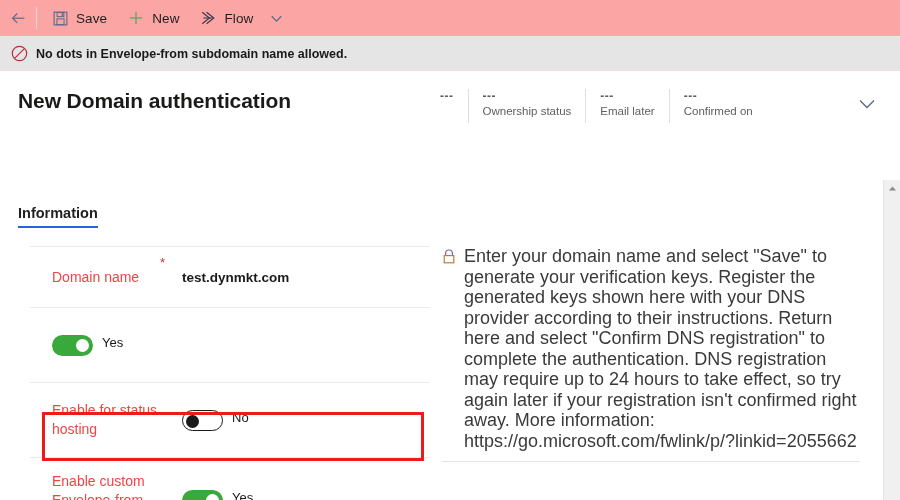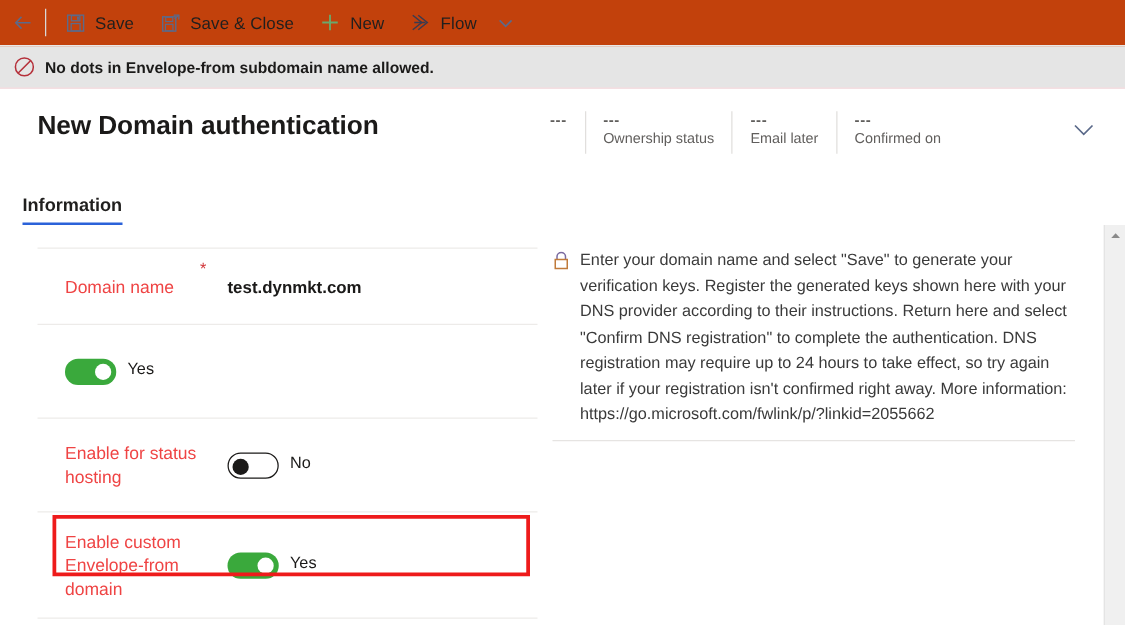--- a/index.html
+++ b/index.html
@@ -14,21 +14,21 @@
     color: #323130;
     overflow: hidden;
     position: relative;
   }
 
   
   .commandbar {
     height: 36px;
     display: flex;
     align-items: center;
-    background: #c2410c;
+    background: #fca5a5;
     border-bottom: 1px solid #e8e8e8;
     position: relative;
   }
   .back-btn {
     width: 36px;
     height: 36px;
     display: flex;
     align-items: center;
     justify-content: center;
     cursor: pointer;
@@ -90,21 +90,21 @@
   }
   .errbar .etext {
     font-size: 12.5px;
     color: #1b1a19;
   }
 
   
   .pagehead {
     display: flex;
     align-items: flex-start;
-    padding: 16px 0 0 12px;
+    padding: 16px 0 0 0;
     height: 56px;
     position: relative;
   }
   .title {
     font-size: 21px;
     font-weight: 600;
     color: #1b1a19;
     padding-left: 18px;
     letter-spacing: -.1px;
     line-height: 28px;
@@ -155,20 +155,21 @@
     padding-left: 18px;
     margin-top: 14px;
     border-bottom: 0px solid transparent;
   }
   .tab {
     font-size: 14.5px;
     color: #201f1e;
     padding-bottom: 7px;
     cursor: pointer;
     position: relative;
+    margin-top: 48px;
   }
   .tab.active { font-weight: 600; }
   .tab.active::after {
     content: "";
     position: absolute;
     left: 0; right: 0; bottom: 0;
     height: 2.5px;
     background: #2b62d9;
   }
 
@@ -264,21 +265,21 @@
     display: flex;
     border-bottom: 1px solid #e6e4e2;
     padding-bottom: 10px;
   }
   .lock {
     width: 16px;
     flex: 0 0 auto;
     padding-top: 3px;
   }
   .infotext {
-    font-size: 13px;
+    font-size: 18px;
     line-height: 20.5px;
     color: #3a3a3a;
     padding-left: 6px;
   }
 
   
   .scrollbar {
     position: absolute;
     right: 0;
     top: 180px;
@@ -320,32 +321,20 @@
       <svg width="15" height="15" viewBox="0 0 16 16">
         <rect x="1.2" y="1.2" width="13.6" height="13.6" fill="none" stroke="#5b6a8a" stroke-width="1.2"></rect>
         <rect x="4.4" y="1.6" width="7.2" height="4.4" fill="none" stroke="#5b6a8a" stroke-width="1.1"></rect>
         <rect x="9.2" y="2.4" width="1.6" height="2.8" fill="#5b6a8a"></rect>
         <rect x="4.2" y="8.4" width="7.6" height="6.2" fill="none" stroke="#5b6a8a" stroke-width="1.1"></rect>
       </svg>
     </span>
     <span class="lbl">Save</span>
   </div>
 
-  <div class="cmd-btn">
-    <span class="glyph">
-      <svg width="15" height="15" viewBox="0 0 16 16">
-        <rect x="1.2" y="2.6" width="11.2" height="12.2" fill="none" stroke="#5b6a8a" stroke-width="1.2"></rect>
-        <rect x="3.8" y="3.0" width="6" height="3.6" fill="none" stroke="#5b6a8a" stroke-width="1.0"></rect>
-        <rect x="3.6" y="9.0" width="6.4" height="5.6" fill="none" stroke="#5b6a8a" stroke-width="1.0"></rect>
-        <path d="M10.6 1.2 H15 V5" fill="none" stroke="#5b6a8a" stroke-width="1.1"></path>
-        <path d="M11.4 4.2 L14.8 1.3" fill="none" stroke="#5b6a8a" stroke-width="1.1"></path>
-      </svg>
-    </span>
-    <span class="lbl">Save &amp; Close</span>
-  </div>
 
   <div class="cmd-btn">
     <span class="glyph">
       <svg width="16" height="16" viewBox="0 0 16 16">
         <path d="M8 1.8 V14.2 M1.8 8 H14.2" stroke="#6aa86c" stroke-width="1.5" fill="none"></path>
       </svg>
     </span>
     <span class="lbl">New</span>
   </div>
 

